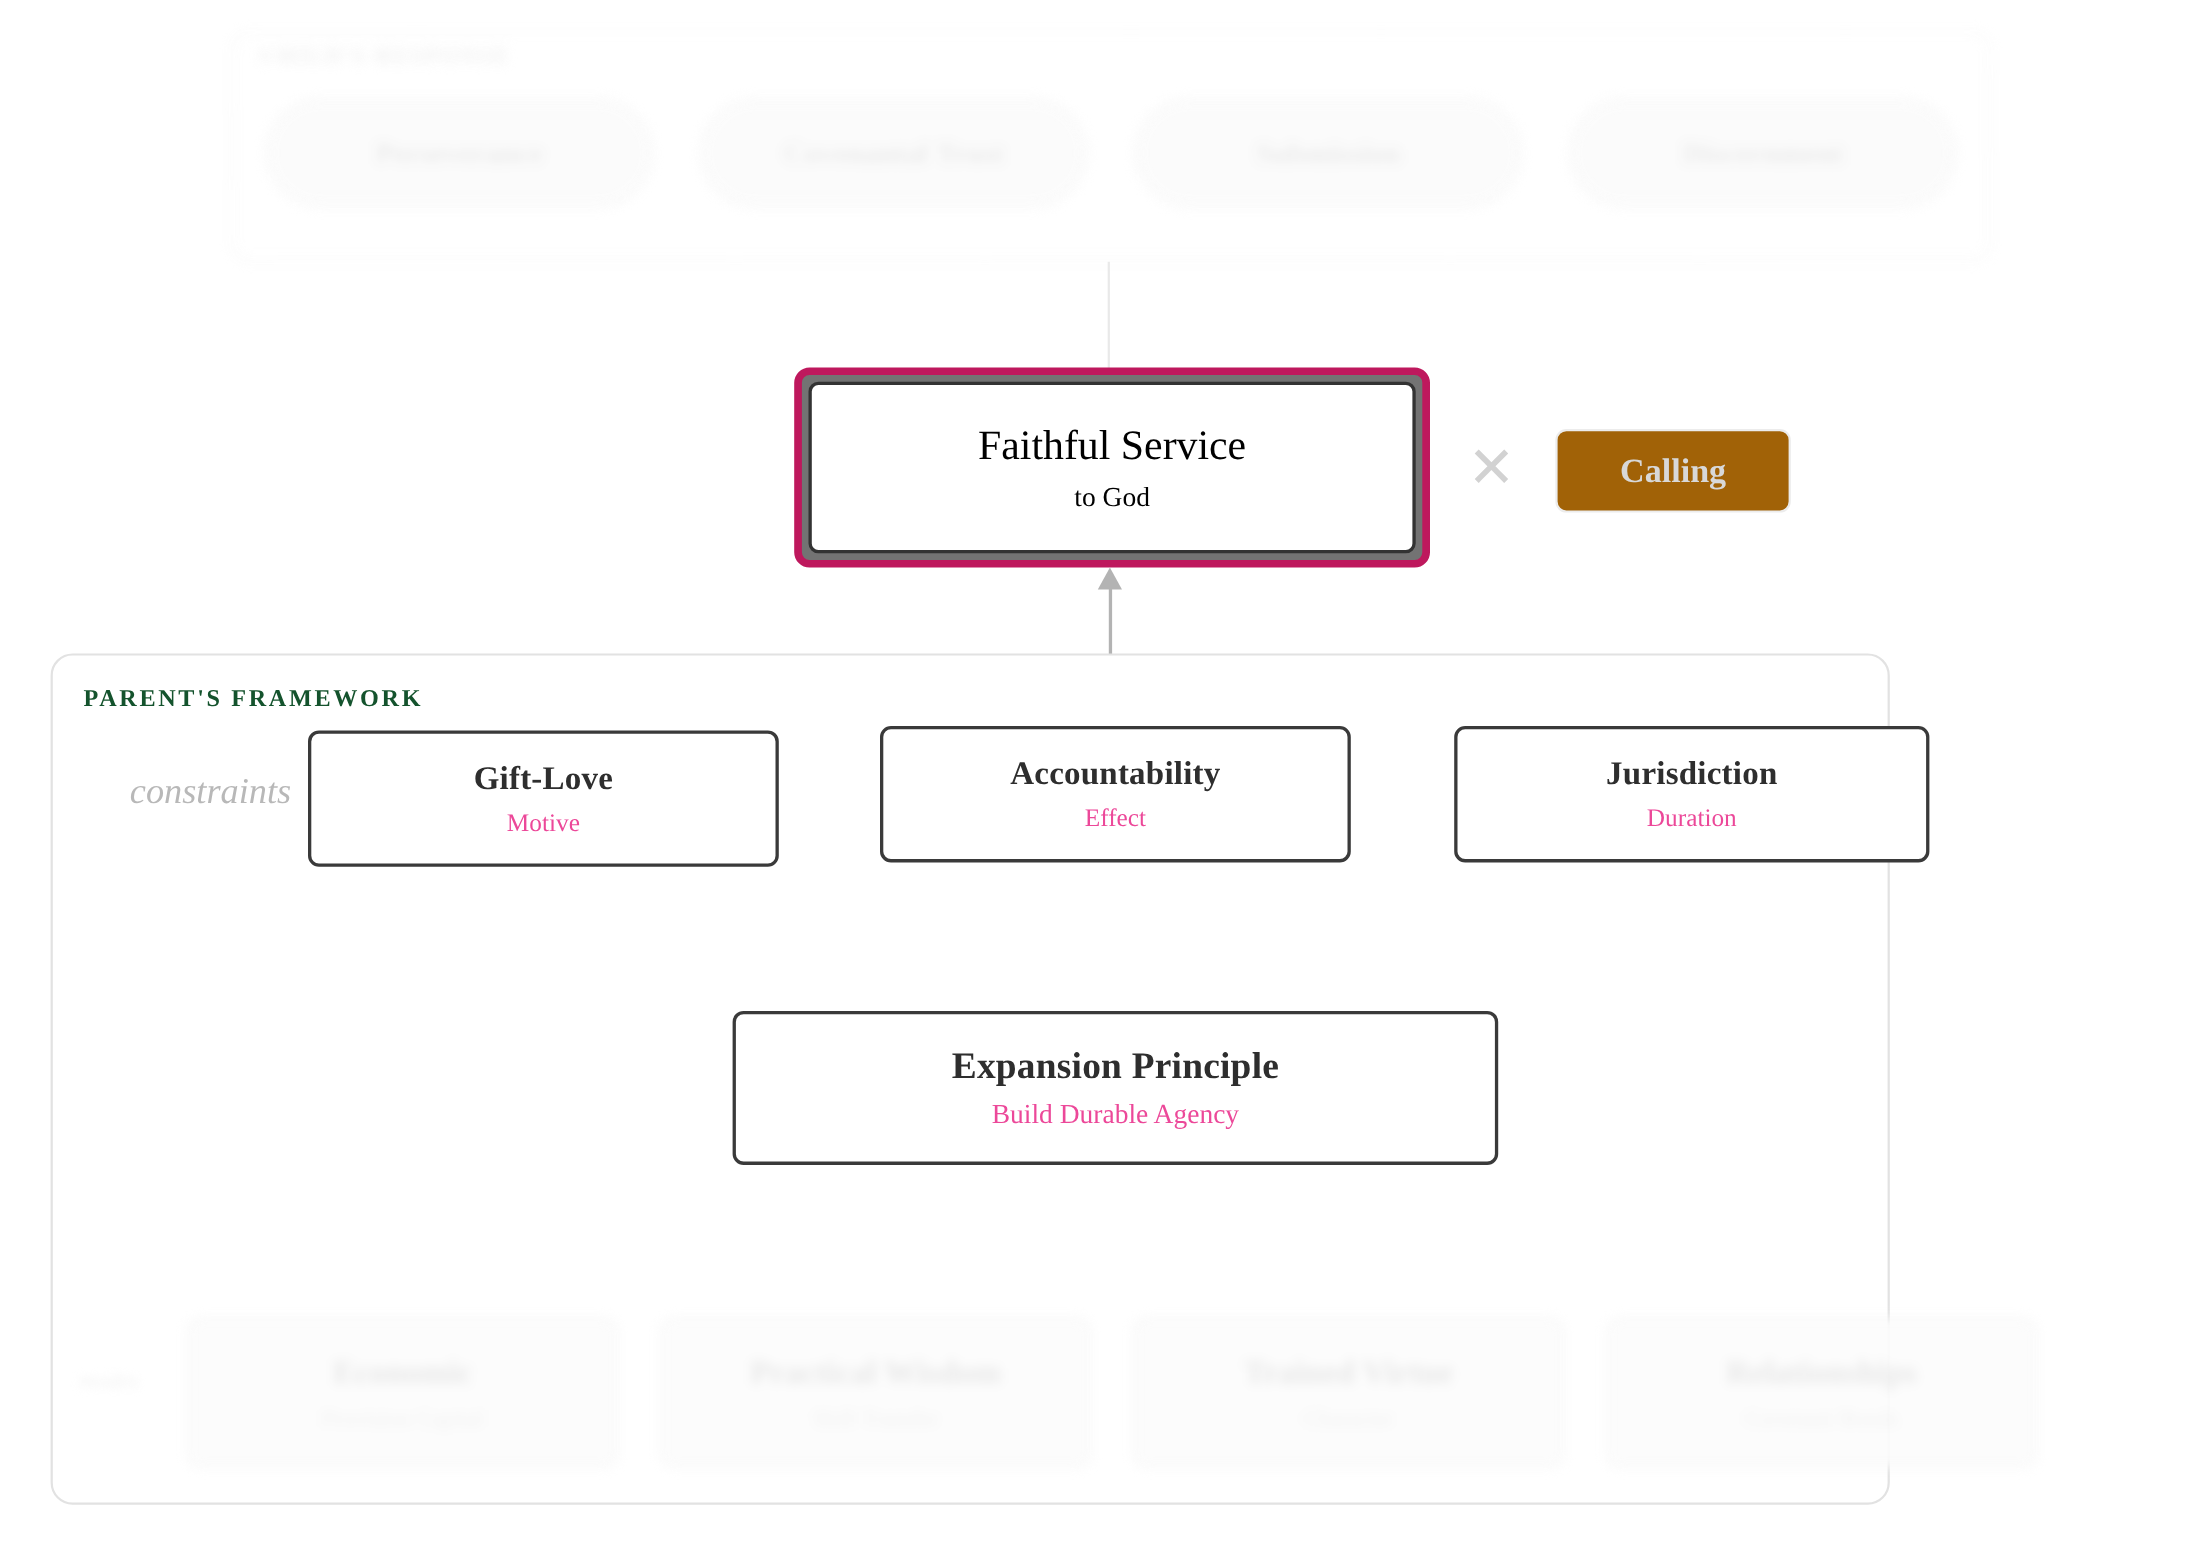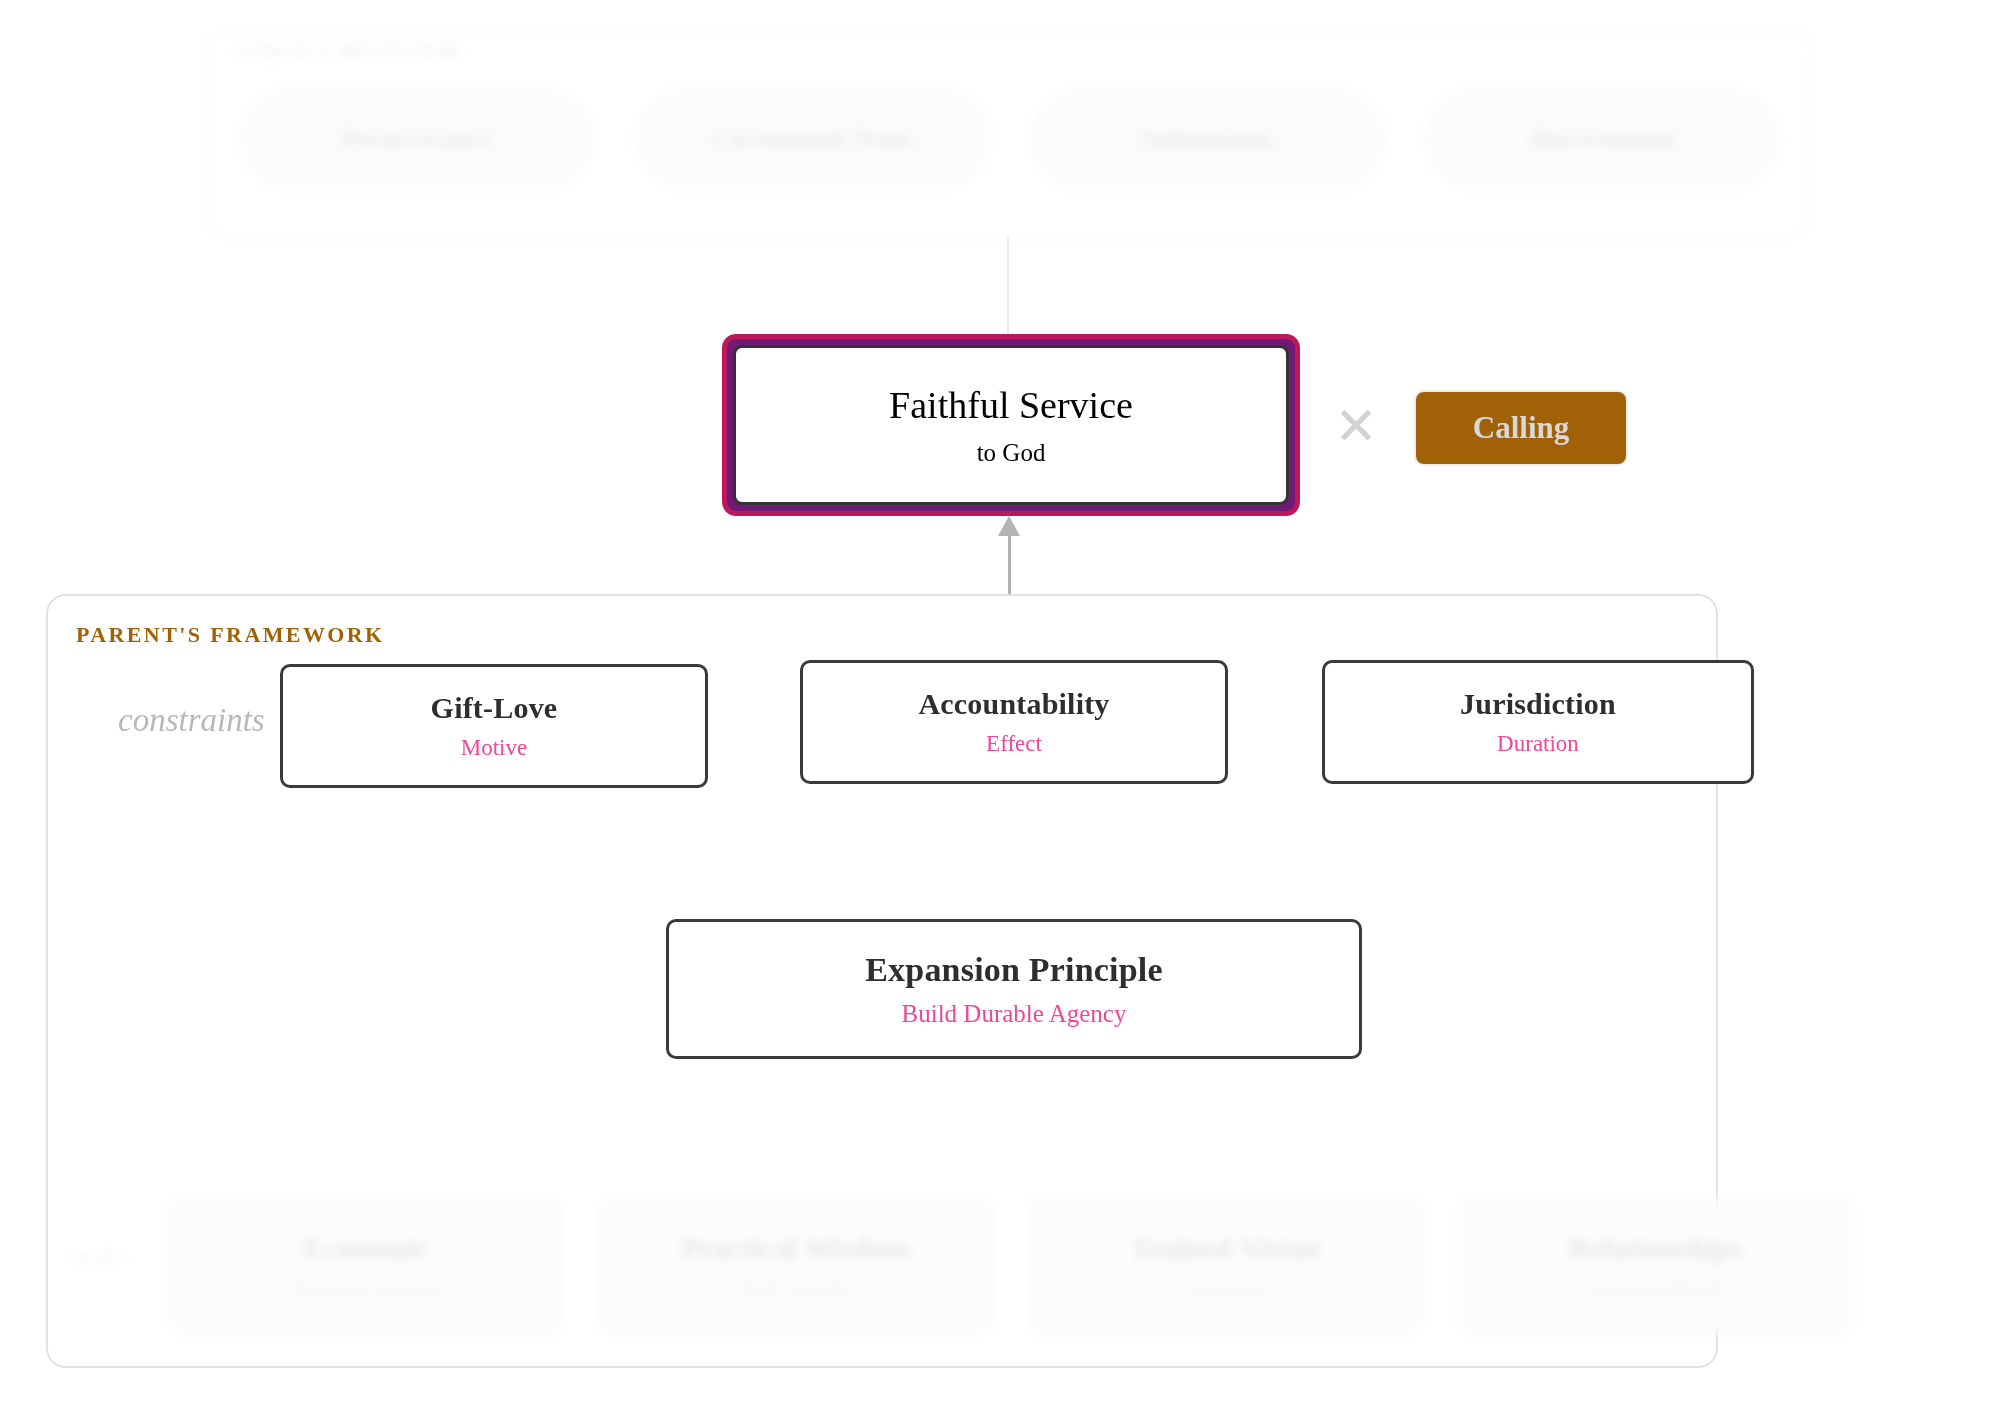--- a/index.html
+++ b/index.html
@@ -105,23 +105,23 @@
   }
 
   
   #faithful-service-outer {
     position: absolute;
     left: 722px;
     top: 334px;
     width: 578px;
     height: 182px;
     box-sizing: border-box;
-    border: 5px solid #be185d;
+    border: 7px solid #be185d;
     border-radius: 14px;
-    background: #701a75;
+    background: #737373;
     padding: 6px;
   }
   #faithful-service-inner {
     width: 100%;
     height: 100%;
     box-sizing: border-box;
     border: 3px solid #333333;
     border-radius: 9px;
     background: #ffffff;
     display: flex;
@@ -199,21 +199,21 @@
     border-radius: 20px;
     background: #ffffff;
   }
   #framework-label {
     position: absolute;
     left: 76px;
     top: 622px;
     font-size: 22px;
     font-weight: bold;
     letter-spacing: 2.4px;
-    color: #a16207;
+    color: #14532d;
   }
 
   
   .side-label {
     position: absolute;
     font-style: italic;
     color: #b8b8b8;
   }
   #constraints-label {
     left: 118px;

